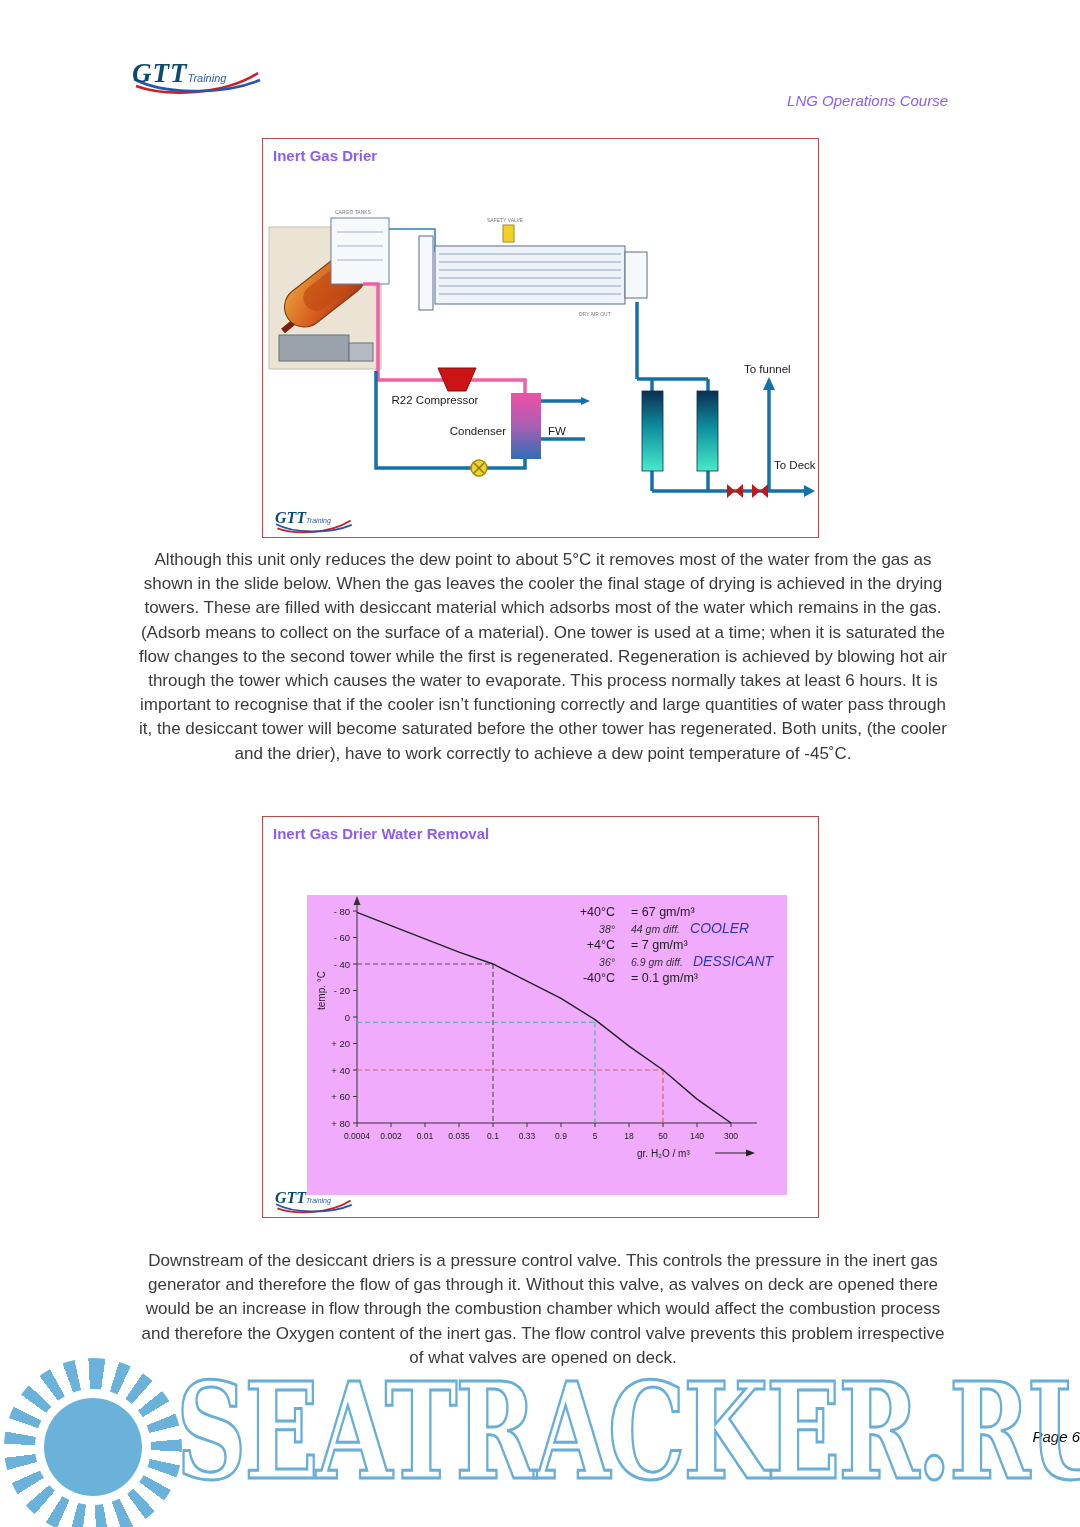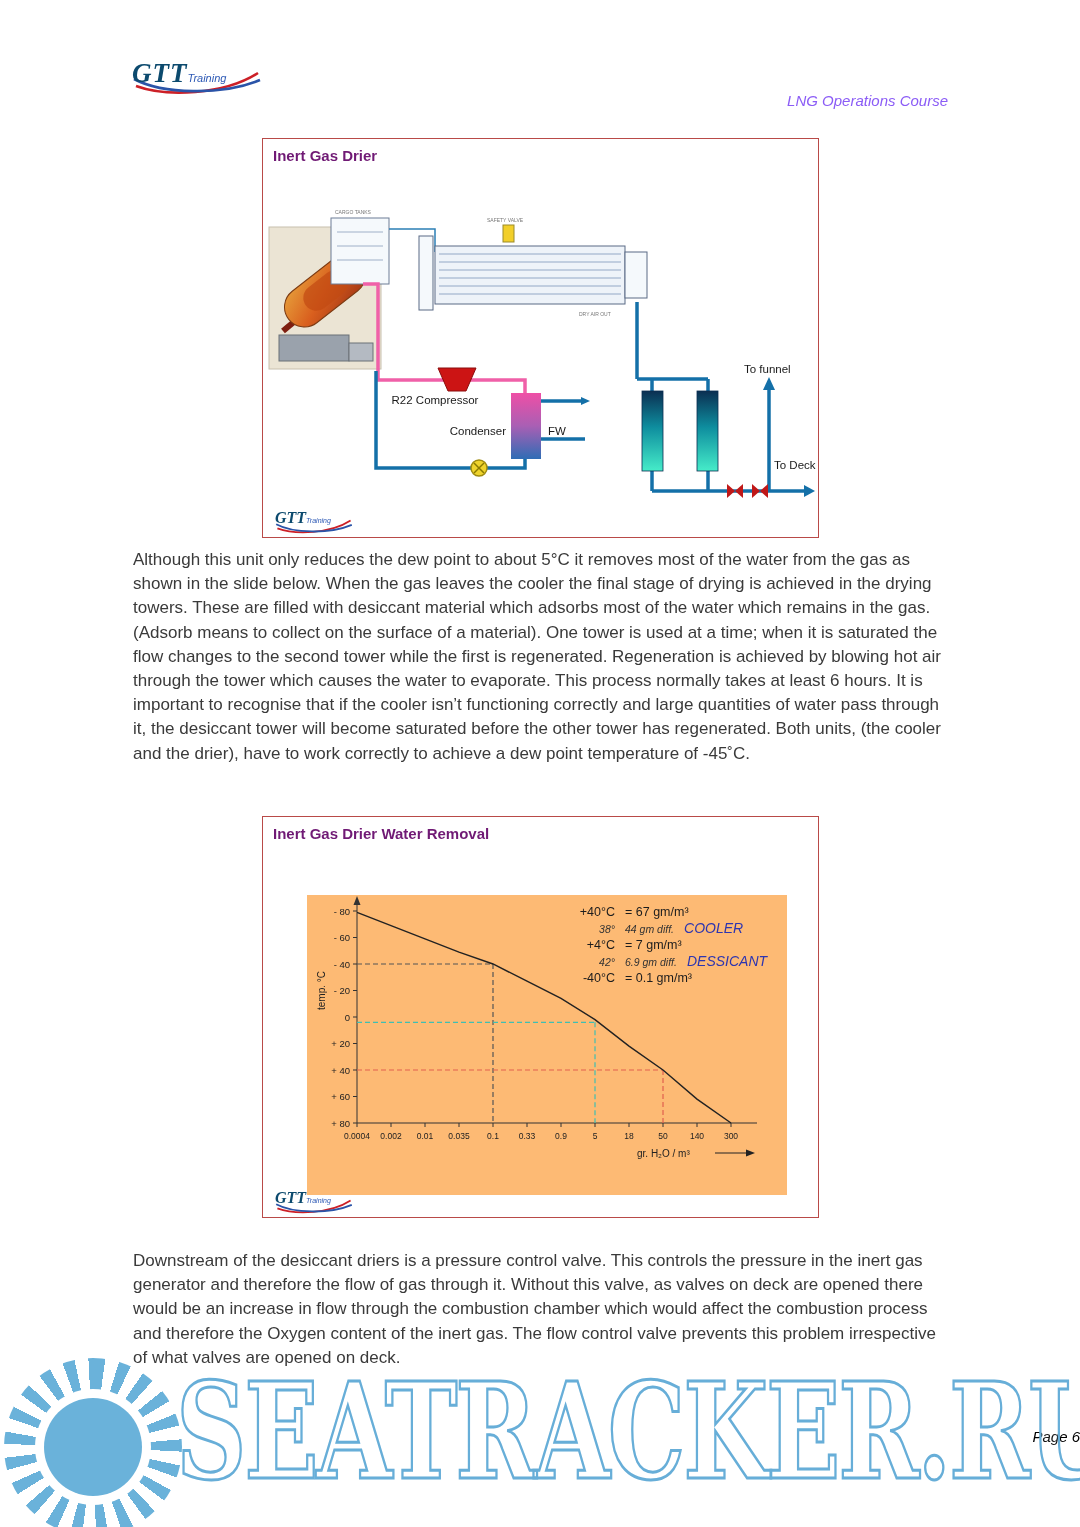--- a/index.html
+++ b/index.html
@@ -16,36 +16,36 @@
   .logo-large .gtt-sub{font-size:11px}
   .logo-small{position:absolute;left:12px;bottom:4px;width:80px;height:24px}
   .logo-small .gtt-text{font-size:16px}
   .logo-small .gtt-sub{font-size:7px}
   .course-title{position:absolute;right:132px;top:92px;font-style:italic;font-size:15px;color:#8b5cf6}
 
   
   .slide{position:absolute;left:262px;width:557px;background:#fff;border:1px solid #b94a48}
   #slide1{top:138px;height:400px}
   #slide2{top:816px;height:402px}
-  .slide-title{position:absolute;left:10px;top:8px;color:#701a75;font-weight:bold;font-size:15px;z-index:3}
+  .slide-title{position:absolute;left:10px;top:8px;color:#8b5cf6;font-weight:bold;font-size:15px;z-index:3}
   #diagram-svg{position:absolute;left:0;top:0}
 
   
-  .chart-wrap{position:absolute;left:44px;top:78px;width:480px;height:300px;background:#fdba74}
+  .chart-wrap{position:absolute;left:44px;top:78px;width:480px;height:300px;background:#f0abfc}
   #chart-svg{position:absolute;left:0;top:0}
   #chart-svg text{font-family:"Liberation Sans",sans-serif}
   .chart-ann{position:absolute;left:250px;top:8px;width:230px}
-  .ann-row{display:grid;grid-template-columns:58px auto;column-gap:10px;font-size:12.5px;color:#1d1d1d;line-height:18px;align-items:baseline}
+  .ann-row{display:grid;grid-template-columns:58px auto;column-gap:16px;font-size:12.5px;color:#1d1d1d;line-height:18px;align-items:baseline}
   .ann-row.small{font-size:10.5px;font-style:italic;line-height:14px;color:#333}
   .ann-temp{text-align:right}
   .ann-val{white-space:nowrap}
   .ann-note{color:#2d35b0;font-style:italic;font-size:14px;margin-left:10px}
 
   
-  .body-text{position:absolute;left:133px;width:820px;font-size:17px;line-height:24.2px;color:#3a3a3a;text-align:left}
+  .body-text{position:absolute;left:133px;width:820px;font-size:17px;line-height:24.2px;color:#3a3a3a;text-align:center}
   #para1{top:548px}
   #para2{top:1249px}
 
   .footer-page{position:absolute;left:0;right:0;top:1428px;text-align:right;font-style:italic;font-size:15px;color:#000000;z-index:5}
 
   
   .watermark{position:absolute;left:0;top:1350px;width:1080px;height:177px;pointer-events:none;z-index:6}
   .wm-text{position:absolute;left:176px;top:16px;white-space:nowrap;font-family:"DejaVu Serif",serif;font-weight:bold;font-size:132px;line-height:1;color:rgba(255,255,255,0.08);-webkit-text-stroke:3px #67aed8;letter-spacing:-3px;transform:scaleX(0.74);transform-origin:left top}
   .sun{position:absolute;left:4px;top:8px;width:178px;height:178px;border-radius:50%;background:repeating-conic-gradient(#6ab2da 0deg 8deg,rgba(0,0,0,0) 8deg 17deg)}
   .sun::after{content:"";position:absolute;inset:40px;background:#6ab2da;border-radius:50%;box-shadow:0 0 0 9px #fff}
@@ -245,21 +245,21 @@
         </div>
         <div class="ann-row small">
           <span class="ann-temp">38°</span>
           <span><span class="ann-val">44 gm diff.</span><span class="ann-note">COOLER</span></span>
         </div>
         <div class="ann-row">
           <span class="ann-temp">+4°C</span>
           <span><span class="ann-val">= 7 gm/m³</span></span>
         </div>
         <div class="ann-row small">
-          <span class="ann-temp">42°</span>
+          <span class="ann-temp">36°</span>
           <span><span class="ann-val">6.9 gm diff.</span><span class="ann-note">DESSICANT</span></span>
         </div>
         <div class="ann-row">
           <span class="ann-temp">-40°C</span>
           <span><span class="ann-val">= 0.1 gm/m³</span></span>
         </div>
       </div>
   </div>
 
   <div class="gtt-logo logo-small">

